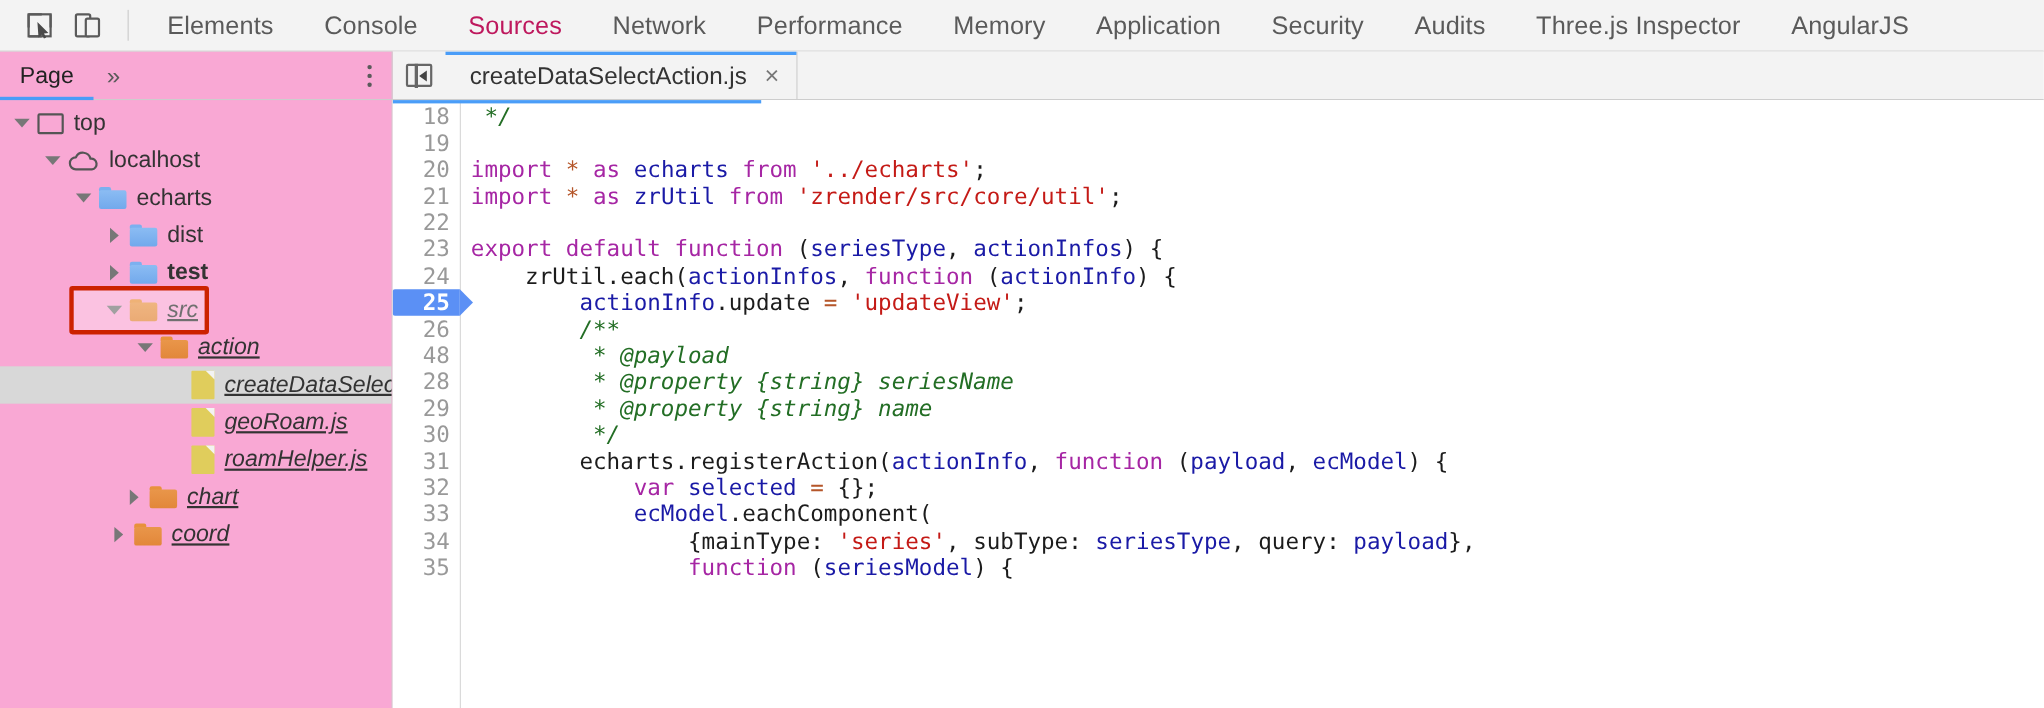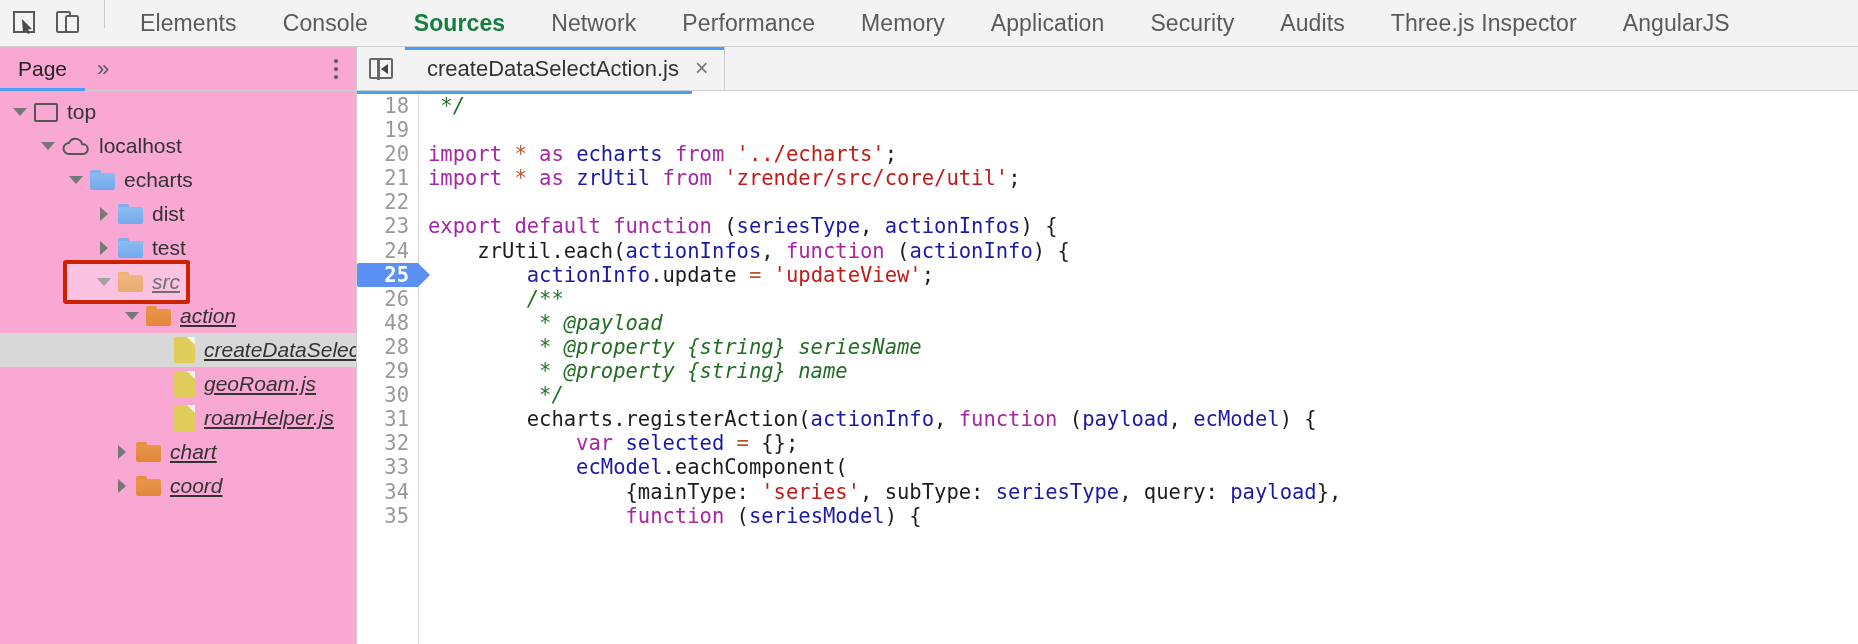--- a/index.html
+++ b/index.html
@@ -10,21 +10,22 @@
     overflow: hidden;
     -webkit-font-smoothing: antialiased;
   }
 
   
   .toolbar {
     height: 47px;
     background: #f3f3f3;
     border-bottom: 1px solid #cdcdcd;
     display: flex;
-    padding-left: 2px;
+    align-items: center;
+    padding-left: 14px;
   }
   .tb-icon {
     width: 44px; height: 44px;
     display: flex; align-items: center; justify-content: center;
     cursor: pointer;
   }
   .icon-inspect svg, .icon-device svg { display:block; }
   .tb-sep {
     width: 1px; height: 28px;
     background: #c9c9c9;
@@ -34,21 +35,21 @@
   .tab {
     padding: 0 23px;
     height: 100%;
     display: flex; align-items: center;
     font-size: 23px;
     color: #5a5a5a;
     white-space: nowrap;
     cursor: pointer;
     letter-spacing: .1px;
   }
-  .tab.active { color: #15803d; font-weight: bold; }
+  .tab.active { color: #be185d; font-weight: normal; }
 
   
   .body-split { display: flex; height: 597px; }
 
   
   .navigator {
     width: 357px;
     background: #f9a8d4;
     border-right: 1px solid #cdcdcd;
     display: flex; flex-direction: column;
@@ -377,21 +378,21 @@
             <span class="tw-right"></span>
           </span>
           <span class="ic">
             <span class="folder blue">
               <span class="tabtop"></span>
               <span class="bodyf"></span>
             </span>
           </span>
           <span class="tree-label">dist</span>
         </div>
-        <div class="tree-row" style="padding-left: 94px;">
+        <div class="tree-row" style="padding-left: 94px; font-weight: bold;">
           <span class="twisty">
             <span class="tw-right"></span>
           </span>
           <span class="ic">
             <span class="folder blue">
               <span class="tabtop"></span>
               <span class="bodyf"></span>
             </span>
           </span>
           <span class="tree-label">test</span>
@@ -446,21 +447,21 @@
             <span class="tw-right"></span>
           </span>
           <span class="ic">
             <span class="folder orange">
               <span class="tabtop"></span>
               <span class="bodyf"></span>
             </span>
           </span>
           <span class="tree-label italic">chart</span>
         </div>
-        <div class="tree-row" style="padding-left: 64px; margin-left: 48px;">
+        <div class="tree-row" style="padding-left: 98px;">
           <span class="twisty">
             <span class="tw-right"></span>
           </span>
           <span class="ic">
             <span class="folder orange">
               <span class="tabtop"></span>
               <span class="bodyf"></span>
             </span>
           </span>
           <span class="tree-label italic">coord</span>

